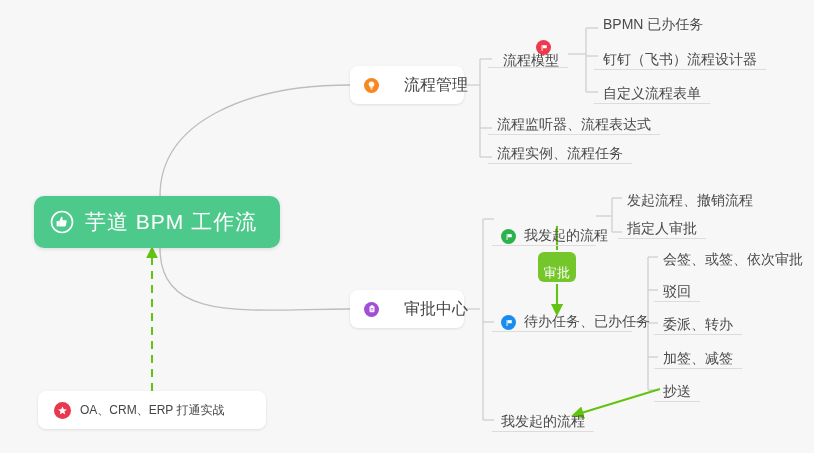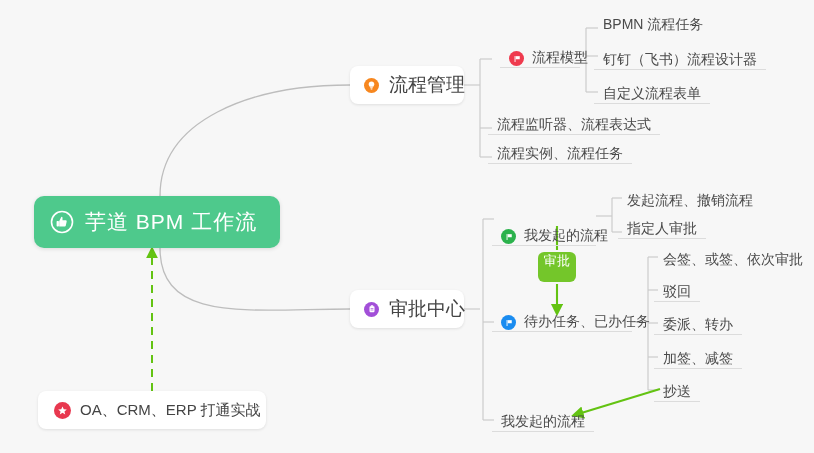--- a/index.html
+++ b/index.html
@@ -65,34 +65,34 @@
     letter-spacing: 1px;
     margin-left: 11px;
   }
 
   
   .lvl1 {
     height: 38px;
     padding: 0 16px 0 14px;
     font-size: 15px;
   }
-  .lvl1 .lbl { font-size: 19px; margin-left: 10px; }
+  .lvl1 .lbl { font-size: 16px; margin-left: 25px; }
 
   #node-liucheng-guanli { left: 350px; top: 66px; width: 114px; }
   #node-shenpi-zhongxin { left: 350px; top: 290px; width: 114px; }
 
   
   #node-oa {
     left: 38px;
     top: 391px;
     width: 228px;
     height: 38px;
     padding-left: 16px;
   }
-  #node-oa .lbl { font-size: 15px; margin-left: 9px; }
+  #node-oa .lbl { font-size: 12px; margin-left: 9px; }
 
   
   .leaf {
     position: absolute;
     display: flex;
     align-items: flex-end;
     box-sizing: border-box;
     height: 28px;
     padding: 0 9px 3px 9px;
     border-bottom: 1px solid #dcdcdc;
@@ -126,21 +126,21 @@
     position: absolute;
     left: 538px;
     top: 252px;
     width: 38px;
     height: 30px;
     border-radius: 6px;
     background: #74c62a;
     color: #ffffff;
     font-size: 13px;
     display: flex;
-    align-items: flex-start;
+    align-items: flex-end;
     justify-content: center;
     letter-spacing: 0.5px;
     z-index: 3;
   }
 </style>
 </head>
 <body>
 
 <div id="canvas">
 
@@ -220,34 +220,34 @@
           <path d="M6 1.6 C7.9 1.6 9.1 3.1 9.1 4.7 C9.1 5.9 8.3 6.6 7.9 7.3
                    L4.1 7.3 C3.7 6.6 2.9 5.9 2.9 4.7 C2.9 3.1 4.1 1.6 6 1.6 Z" fill="#ffffff"></path>
           <rect x="4.4" y="7.9" width="3.2" height="1.1" rx="0.5" fill="#ffffff"></rect>
           <rect x="4.9" y="9.4" width="2.2" height="1.0" rx="0.5" fill="#ffffff"></rect>
         </svg>
       </span>
     </span>
     <span class="lbl">流程管理</span>
   </div>
 
-  <div class="leaf" style="left:500px; top:40px; width:80px;">
+  <div class="leaf" style="left:488px; top:40px; width:80px;flex-direction:column;">
     <span class="ico">
       <span class="circ" style="background:#ef3a4e">
         <svg width="10" height="10" viewBox="0 0 12 12">
           <rect x="3.1" y="2.4" width="1.1" height="7.3" rx="0.5" fill="#ffffff"></rect>
           <path d="M4.5 2.6 L9.3 2.6 L9.3 6.3 L4.5 6.3 Z" fill="#ffffff"></path>
         </svg>
       </span>
     </span>
     <span class="lbl">流程模型</span>
   </div>
 
   <div class="leaf noborder" style="left:594px; top:6px;">
-    <span class="lbl">BPMN 流程任务</span>
+    <span class="lbl">BPMN 已办任务</span>
   </div>
   <div class="leaf" style="left:594px; top:42px;">
     <span class="lbl">钉钉（飞书）流程设计器</span>
   </div>
   <div class="leaf" style="left:488px; top:107px;">
     <span class="lbl">流程监听器、流程表达式</span>
   </div>
 
   <div class="leaf" style="left:594px; top:76px;">
     <span class="lbl">自定义流程表单</span>

